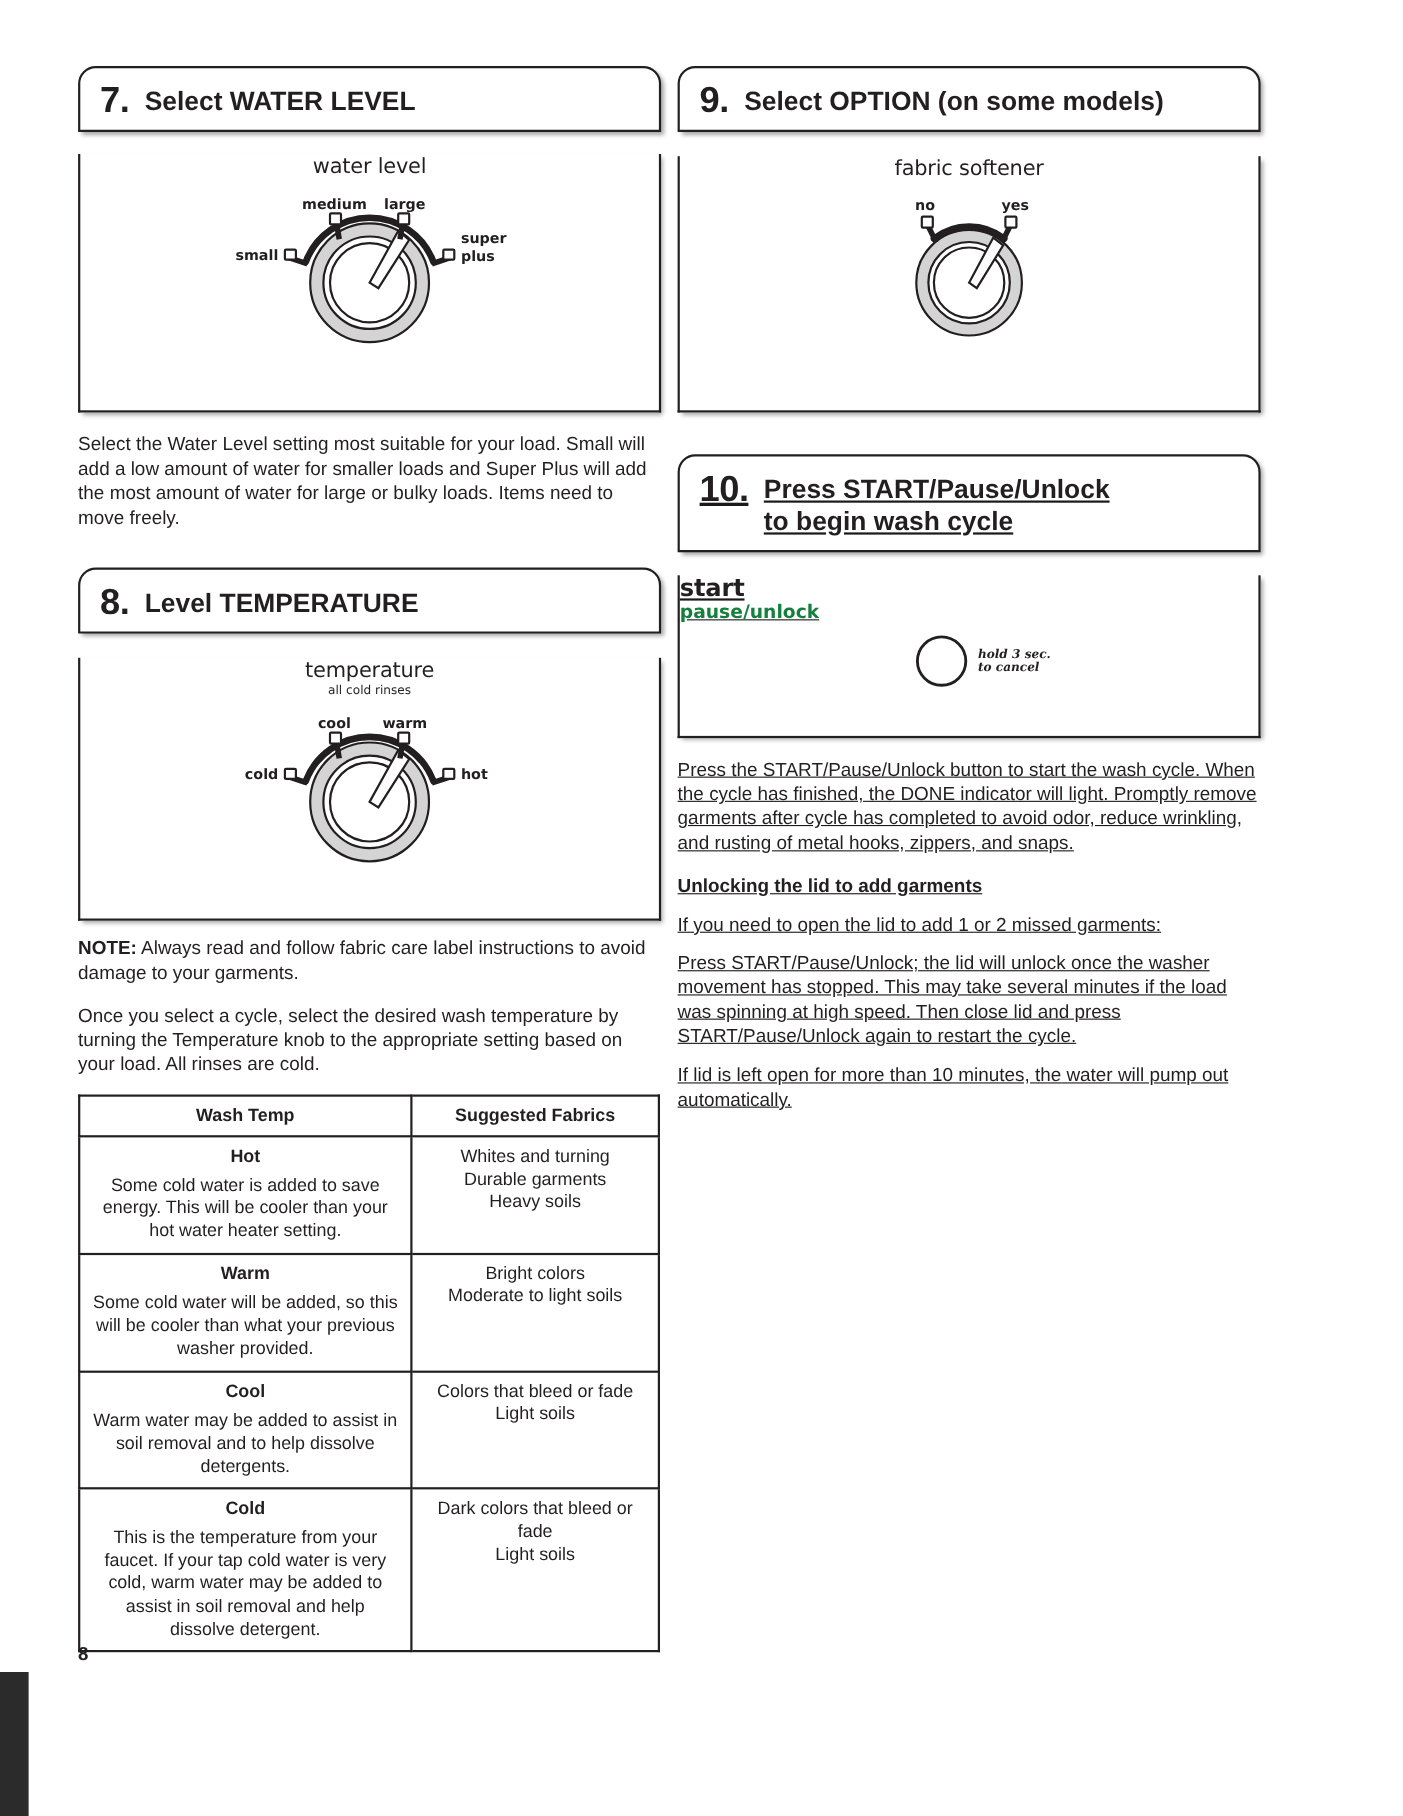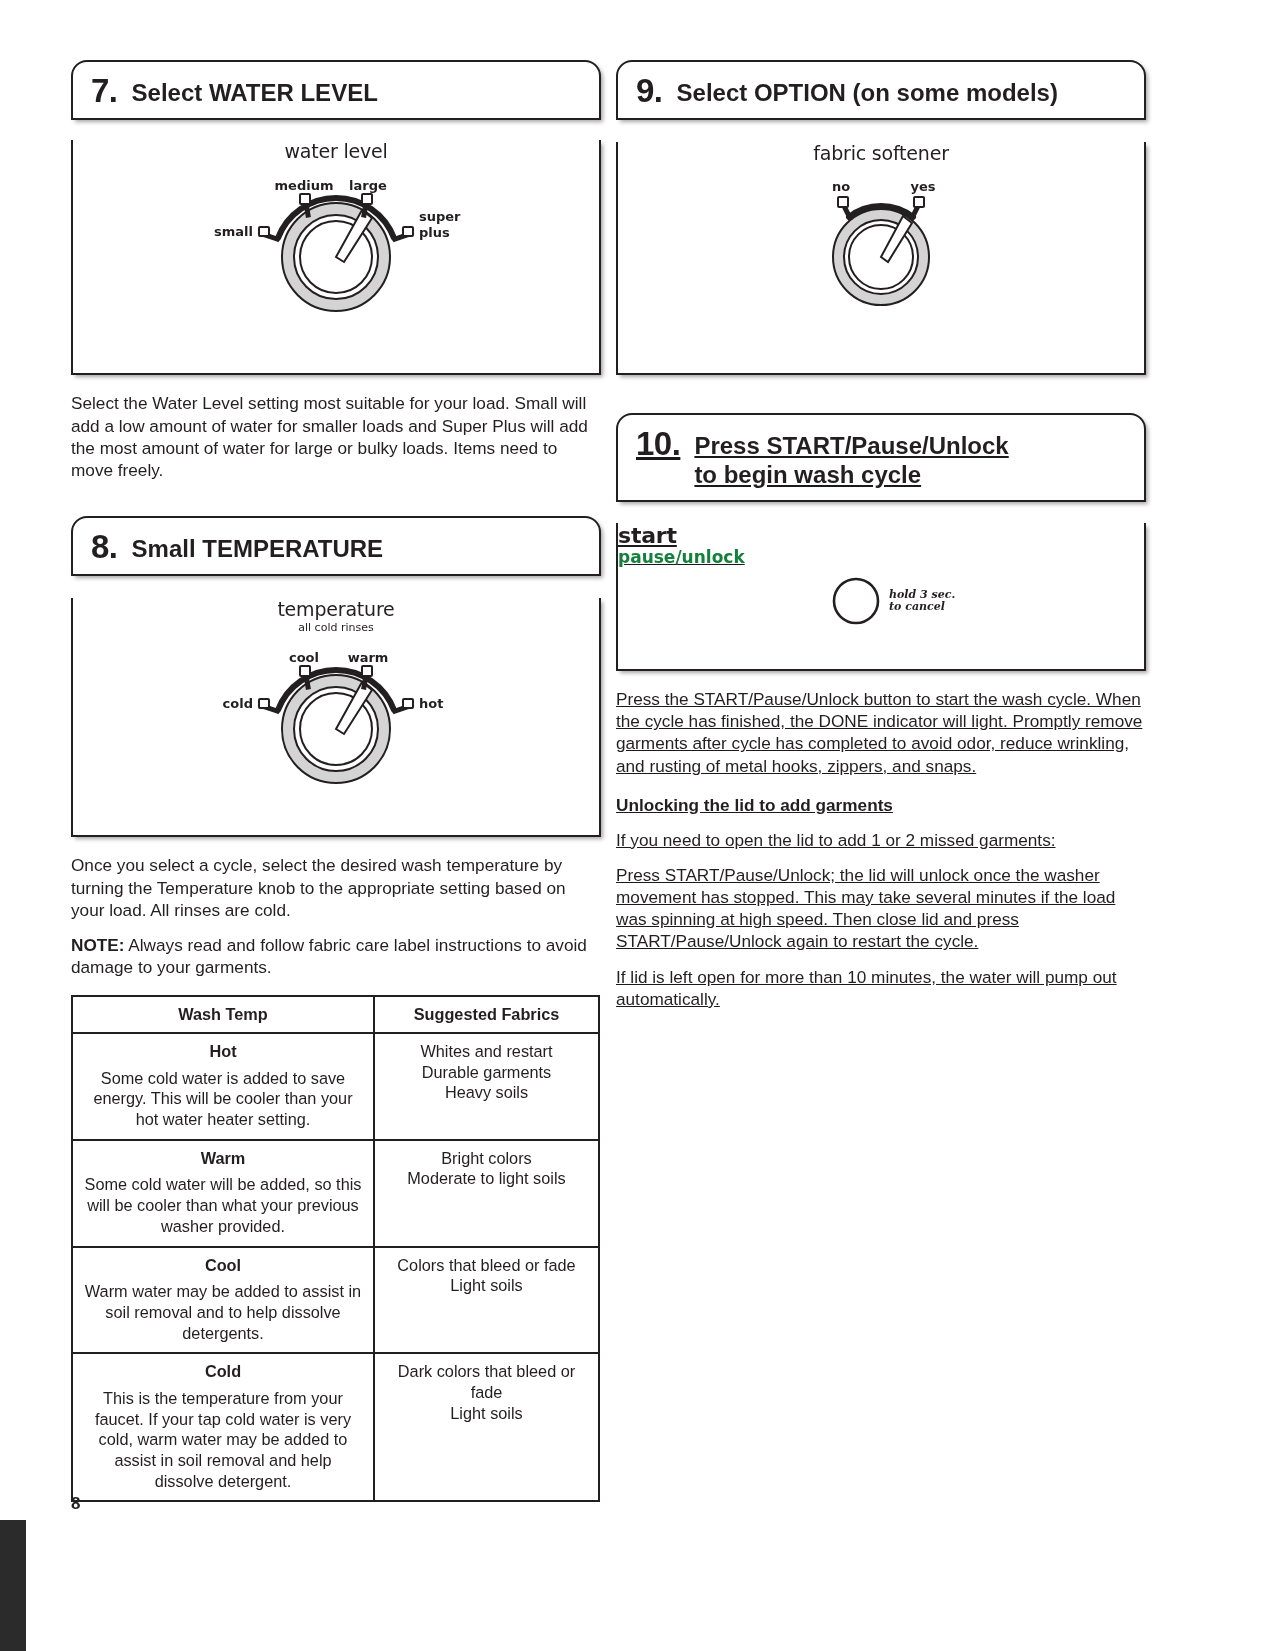--- a/index.html
+++ b/index.html
@@ -208,21 +208,21 @@
             <text class="knob-lbl" x="233" y="75" text-anchor="start">plus</text>
           </svg>
         </div>
       </div>
       <p class="body">Select the Water Level setting most suitable for your load. Small will add a low amount of water for smaller loads and Super Plus will add the most amount of water for large or bulky loads. Items need to move freely.</p>
     </div>
 
     <div class="panel" style="margin-top:35px;">
       <div class="panel-head">
         <span class="step-num">8.</span>
-        <span class="step-title">Small TEMPERATURE</span>
+        <span class="step-title">Level TEMPERATURE</span>
       </div>
       <div class="panel-body" style="height:239px;">
         <div class="knob-area">
           <div class="knob-caption" style="margin-top:22px;">temperature</div>
           <div class="knob-subcaption">all cold rinses</div>
           <svg class="knob" width="300" height="160" viewBox="0 0 300 160">
             <circle cx="150" cy="95" r="54" fill="#d4d4d4" stroke="#231f20" stroke-width="2"></circle>
             <circle cx="150" cy="95" r="42" fill="#ffffff" stroke="#231f20" stroke-width="2"></circle>
             <circle cx="150" cy="95" r="36" fill="#ffffff" stroke="#231f20" stroke-width="2"></circle>
             <path d="M150,95 L176,48 L186,56 L158,100 Z" fill="#ffffff" stroke="#231f20" stroke-width="2"></path>
@@ -239,43 +239,43 @@
               <rect x="176" y="32" width="10" height="10" rx="1"></rect>
               <rect x="217" y="65" width="10" height="9" rx="1"></rect>
             </g>
             <text class="knob-lbl" x="67" y="74" text-anchor="end">cold</text>
             <text class="knob-lbl" x="118" y="28" text-anchor="middle">cool</text>
             <text class="knob-lbl" x="182" y="28" text-anchor="middle">warm</text>
             <text class="knob-lbl" x="233" y="74" text-anchor="start">hot</text>
           </svg>
         </div>
       </div>
+      <p class="body tight"><span class="b">NOTE:</span><span> Always read and follow fabric care label instructions to avoid damage to your garments.</span></p>
       <p class="body">Once you select a cycle, select the desired wash temperature by turning the Temperature knob to the appropriate setting based on your load. All rinses are cold.</p>
-      <p class="body tight"><span class="b">NOTE:</span><span> Always read and follow fabric care label instructions to avoid damage to your garments.</span></p>
     </div>
 
     <table class="wash">
       <colgroup>
           <col class="c1">
           <col class="c2">
         </colgroup>
       <thead>
         <tr>
           <th>Wash Temp</th>
           <th>Suggested Fabrics</th>
         </tr>
       </thead>
       <tbody>
         <tr>
           <td>
             <span class="cell-term">Hot</span>
             <span>Some cold water is added to save energy. This will be cooler than your hot water heater setting.</span>
           </td>
           <td class="fab-pad">
-            <span class="fab-line">Whites and restart</span>
+            <span class="fab-line">Whites and turning</span>
             <span class="fab-line">Durable garments</span>
             <span class="fab-line">Heavy soils</span>
           </td>
         </tr>
         <tr>
           <td>
             <span class="cell-term">Warm</span>
             <span>Some cold water will be added, so this will be cooler than what your previous washer provided.</span>
           </td>
           <td class="fab-pad">

